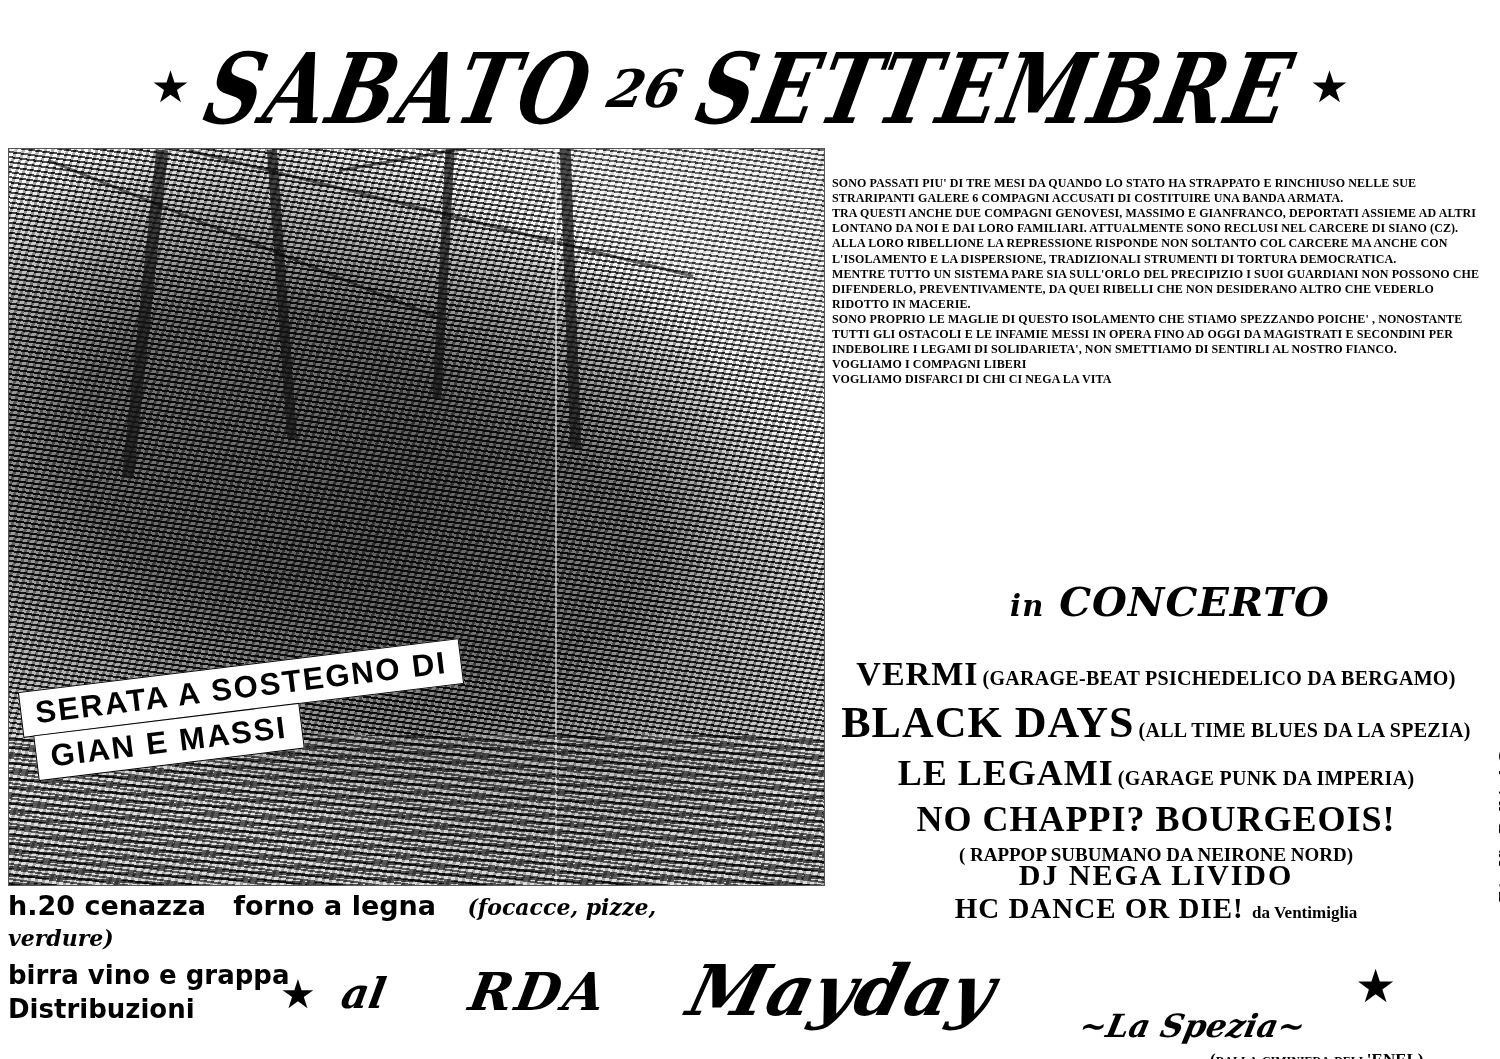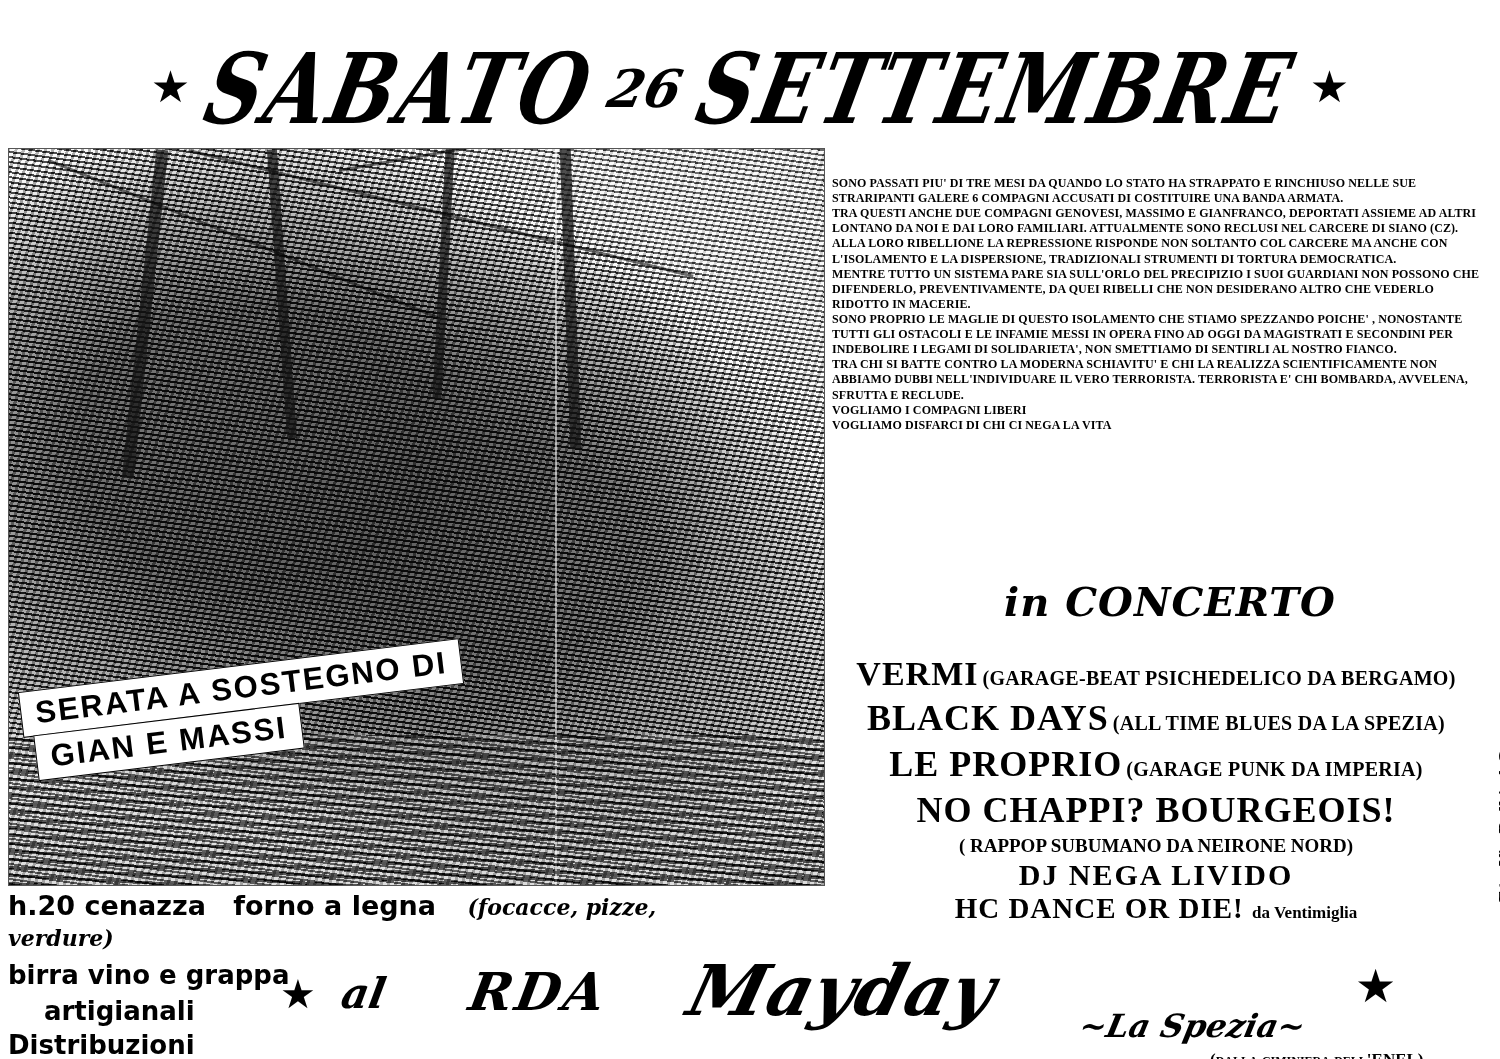--- a/index.html
+++ b/index.html
@@ -75,35 +75,35 @@
     letter-spacing:.1px;
   }
   #statement p{margin:0 0 0 0;}
 
   
   #concerto{
     position:absolute;left:832px;top:578px;width:648px;text-align:center;
     font-family:"DejaVu Serif",serif;font-weight:bold;font-style:italic;
     font-size:40px;letter-spacing:1px;
   }
-  #concerto .small{font-size:40px;margin-left:28px;}
+  #concerto .small{font-size:29px;margin-left:28px;}
 
   
   #bands{position:absolute;left:832px;top:655px;width:648px;text-align:center;}
   .band{white-space:nowrap;margin-bottom:4px;}
   .bname{
     font-family:"Liberation Serif",serif;font-weight:bold;
     letter-spacing:1px;
   }
   .bdesc{
     font-family:"Liberation Serif",serif;font-weight:bold;
     font-variant:small-caps;font-size:20px;letter-spacing:.3px;
   }
   #b1 .bname{font-size:34px;}
-  #b2 .bname{font-size:36px;margin-top:48px;}
+  #b2 .bname{font-size:44px;margin-top:48px;}
   #b3 .bname{font-size:36px;}
   #b4 .bname{font-size:36px;}
   #b4sub{font-family:"Liberation Serif",serif;font-weight:bold;font-variant:small-caps;
          font-size:19px;margin-top:2px;}
 
   
   #dj{position:absolute;left:832px;top:858px;width:648px;text-align:center;}
   #dj .l1{font-family:"Liberation Serif",serif;font-weight:bold;font-size:30px;letter-spacing:2px;}
   #dj .l2{font-family:"Liberation Serif",serif;font-weight:bold;font-size:29px;letter-spacing:1px;}
   #dj .tiny{font-size:17px;font-weight:bold;letter-spacing:0;}
@@ -166,41 +166,40 @@
 
   <div class="banner" id="banner1">SERATA A SOSTEGNO DI</div>
   <div class="banner" id="banner2">GIAN E MASSI</div>
 </div>
 
 <div id="statement">
   <p>SONO PASSATI PIU' DI TRE MESI DA QUANDO LO STATO HA STRAPPATO E RINCHIUSO NELLE SUE STRARIPANTI GALERE 6 COMPAGNI ACCUSATI DI COSTITUIRE UNA BANDA ARMATA.</p>
   <p>TRA QUESTI ANCHE DUE COMPAGNI GENOVESI, MASSIMO E GIANFRANCO, DEPORTATI ASSIEME AD ALTRI LONTANO DA NOI E DAI LORO FAMILIARI. ATTUALMENTE SONO RECLUSI NEL CARCERE DI SIANO (CZ). ALLA LORO RIBELLIONE LA REPRESSIONE RISPONDE NON SOLTANTO COL CARCERE MA ANCHE CON L'ISOLAMENTO E LA DISPERSIONE, TRADIZIONALI STRUMENTI DI TORTURA DEMOCRATICA.</p>
   <p>MENTRE TUTTO UN SISTEMA PARE SIA SULL'ORLO DEL PRECIPIZIO I SUOI GUARDIANI NON POSSONO CHE DIFENDERLO, PREVENTIVAMENTE, DA QUEI RIBELLI CHE NON DESIDERANO ALTRO CHE VEDERLO RIDOTTO IN MACERIE.</p>
   <p>SONO PROPRIO LE MAGLIE DI QUESTO ISOLAMENTO CHE STIAMO SPEZZANDO POICHE' , NONOSTANTE TUTTI GLI OSTACOLI E LE INFAMIE MESSI IN OPERA FINO AD OGGI DA MAGISTRATI E SECONDINI PER INDEBOLIRE I LEGAMI DI SOLIDARIETA', NON SMETTIAMO DI SENTIRLI AL NOSTRO FIANCO.</p>
-  <p>TRA CHI SI BATTE CONTRO LA MODERNA SCHIAVITU' E CHI LA REALIZZA SCIENTIFICAMENTE NON ABBIAMO DUBBI NELL'INDIVIDUARE IL VERO TERRORISTA. TERRORISTA E' CHI BOMBARDA, AVVELENA, SFRUTTA E RECLUDE.</p>
   <p>VOGLIAMO I COMPAGNI LIBERI</p>
   <p>VOGLIAMO DISFARCI DI CHI CI NEGA LA VITA</p>
 </div>
 
 <div id="concerto">
   <span class="small">in</span>
   <span>CONCERTO</span>
 </div>
 
 <div id="bands">
   <div class="band" id="b1">
     <span class="bname">VERMI</span>
     <span class="bdesc">(GARAGE-BEAT PSICHEDELICO DA BERGAMO)</span>
   </div>
   <div class="band" id="b2">
     <span class="bname">BLACK DAYS</span>
     <span class="bdesc">(ALL TIME BLUES DA LA SPEZIA)</span>
   </div>
   <div class="band" id="b3">
-    <span class="bname">LE PROPRIO</span>
+    <span class="bname">LE LEGAMI</span>
     <span class="bdesc">(GARAGE PUNK DA IMPERIA)</span>
   </div>
   <div class="band" id="b4">
     <span class="bname">NO CHAPPI? BOURGEOIS!</span>
   </div>
   <div id="b4sub">( RAPPOP SUBUMANO DA NEIRONE NORD)</div>
 </div>
 
 <div id="dj">
   <div class="l1">DJ   NEGA LIVIDO</div>
@@ -210,21 +209,20 @@
   </div>
 </div>
 
 <div id="food">
   <div class="r1">
     <span class="a">h.20 cenazza</span>
     <span class="b">forno a legna</span>
     <span class="c">(focacce, pizze, verdure)</span>
   </div>
   <div class="r2">birra vino e grappa</div>
-  <div class="r3">artigianali</div>
   <div class="r4">Distribuzioni</div>
 </div>
 
 <div id="venue">
   <span class="star">★</span>
   <span class="al">al</span>
   <span class="rda">RDA</span>
   <span class="mayday">Mayday</span>
   <span class="city">~La Spezia~</span>
   <span class="star2">★</span>

